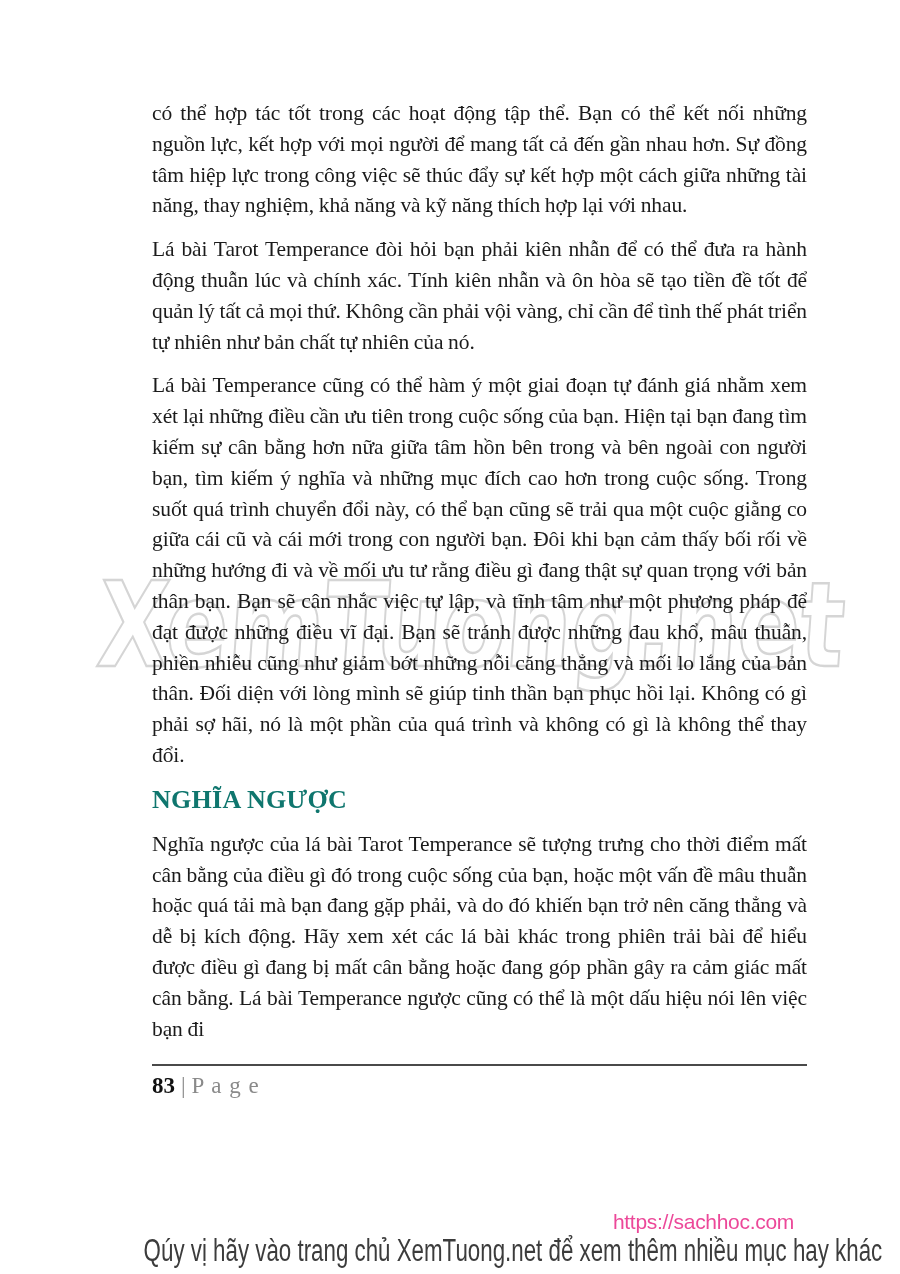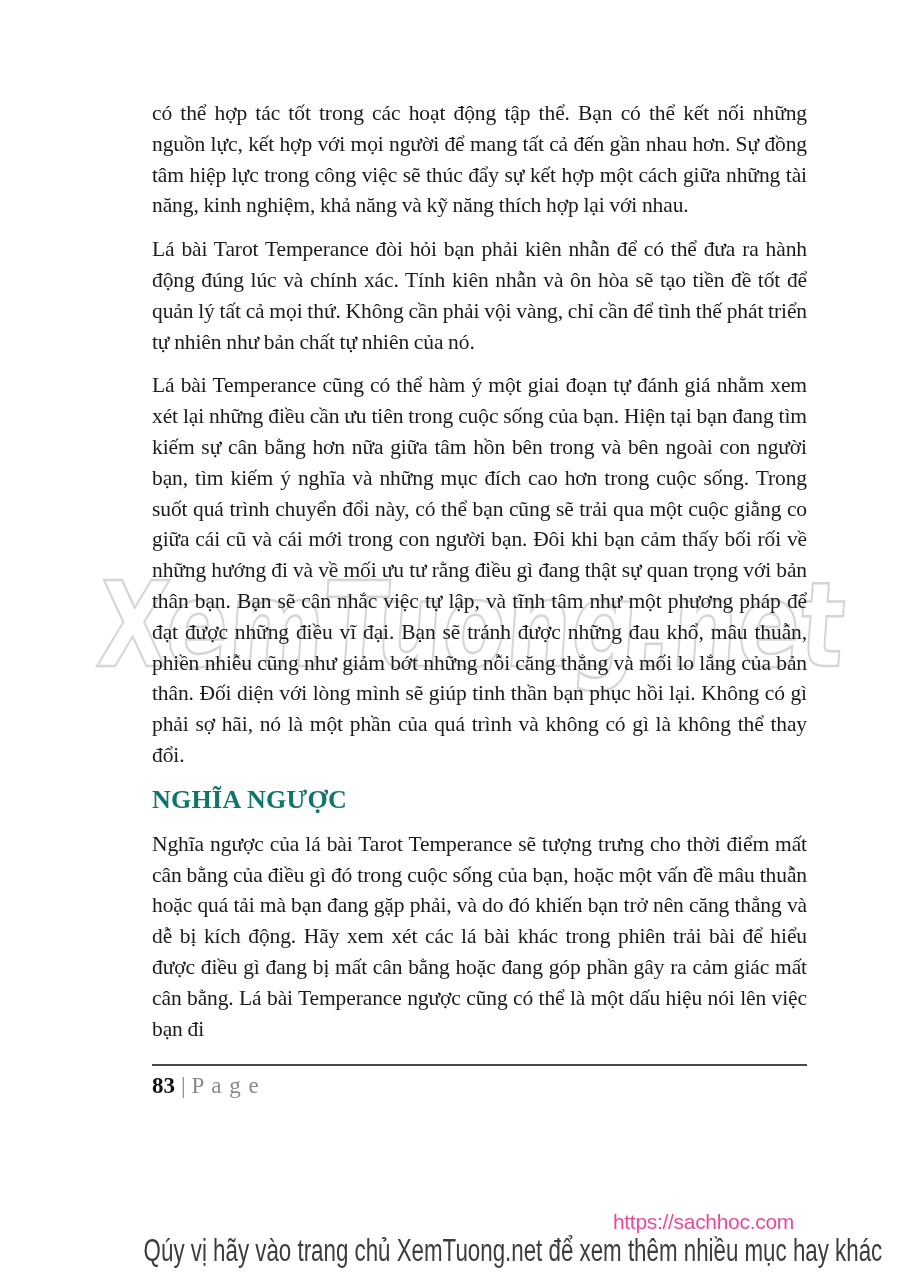--- a/index.html
+++ b/index.html
@@ -113,23 +113,23 @@
   }
 </style>
 </head>
 <body>
 
 <div class="page">
 
   <div class="watermark">XemTuong.net</div>
 
   <div class="content">
-    <p class="body-para">có thể hợp tác tốt trong các hoạt động tập thể. Bạn có thể kết nối những nguồn lực, kết hợp với mọi người để mang tất cả đến gần nhau hơn. Sự đồng tâm hiệp lực trong công việc sẽ thúc đẩy sự kết hợp một cách giữa những tài năng, kinh nghiệm, khả năng và kỹ năng thích hợp lại với nhau.</p>
+    <p class="body-para">có thể hợp tác tốt trong các hoạt động tập thể. Bạn có thể kết nối những nguồn lực, kết hợp với mọi người để mang tất cả đến gần nhau hơn. Sự đồng tâm hiệp lực trong công việc sẽ thúc đẩy sự kết hợp một cách giữa những tài năng, thay nghiệm, khả năng và kỹ năng thích hợp lại với nhau.</p>
 
-    <p class="body-para">Lá bài Tarot Temperance đòi hỏi bạn phải kiên nhẫn để có thể đưa ra hành động đúng lúc và chính xác. Tính kiên nhẫn và ôn hòa sẽ tạo tiền đề tốt để quản lý tất cả mọi thứ. Không cần phải vội vàng, chỉ cần để tình thế phát triển tự nhiên như bản chất tự nhiên của nó.</p>
+    <p class="body-para">Lá bài Tarot Temperance đòi hỏi bạn phải kiên nhẫn để có thể đưa ra hành động thuẫn lúc và chính xác. Tính kiên nhẫn và ôn hòa sẽ tạo tiền đề tốt để quản lý tất cả mọi thứ. Không cần phải vội vàng, chỉ cần để tình thế phát triển tự nhiên như bản chất tự nhiên của nó.</p>
 
     <p class="body-para">Lá bài Temperance cũng có thể hàm ý một giai đoạn tự đánh giá nhằm xem xét lại những điều cần ưu tiên trong cuộc sống của bạn. Hiện tại bạn đang tìm kiếm sự cân bằng hơn nữa giữa tâm hồn bên trong và bên ngoài con người bạn, tìm kiếm ý nghĩa và những mục đích cao hơn trong cuộc sống. Trong suốt quá trình chuyển đổi này, có thể bạn cũng sẽ trải qua một cuộc giằng co giữa cái cũ và cái mới trong con người bạn. Đôi khi bạn cảm thấy bối rối về những hướng đi và về mối ưu tư rằng điều gì đang thật sự quan trọng với bản thân bạn. Bạn sẽ cân nhắc việc tự lập, và tĩnh tâm như một phương pháp để đạt được những điều vĩ đại. Bạn sẽ tránh được những đau khổ, mâu thuẫn, phiền nhiễu cũng như giảm bớt những nỗi căng thẳng và mối lo lắng của bản thân. Đối diện với lòng mình sẽ giúp tinh thần bạn phục hồi lại. Không có gì phải sợ hãi, nó là một phần của quá trình và không có gì là không thể thay đổi.</p>
 
     <h2 class="section-heading">NGHĨA NGƯỢC</h2>
 
     <p class="body-para">Nghĩa ngược của lá bài Tarot Temperance sẽ tượng trưng cho thời điểm mất cân bằng của điều gì đó trong cuộc sống của bạn, hoặc một vấn đề mâu thuẫn hoặc quá tải mà bạn đang gặp phải, và do đó khiến bạn trở nên căng thẳng và dễ bị kích động. Hãy xem xét các lá bài khác trong phiên trải bài để hiểu được điều gì đang bị mất cân bằng hoặc đang góp phần gây ra cảm giác mất cân bằng. Lá bài Temperance ngược cũng có thể là một dấu hiệu nói lên việc bạn đi</p>
 
     <div class="footer">
       <span class="page-num">83</span><span class="footer-sep">|</span><span class="page-word">P a g e</span>
     </div>

